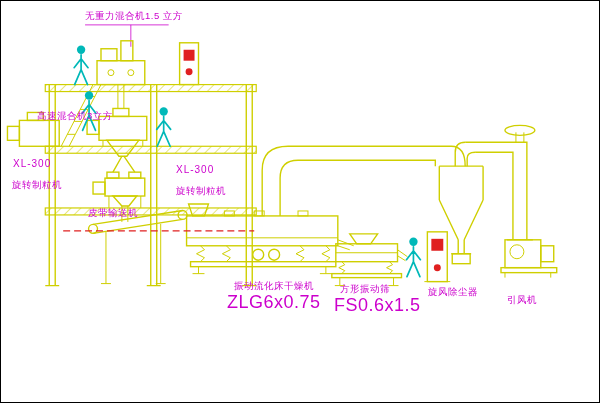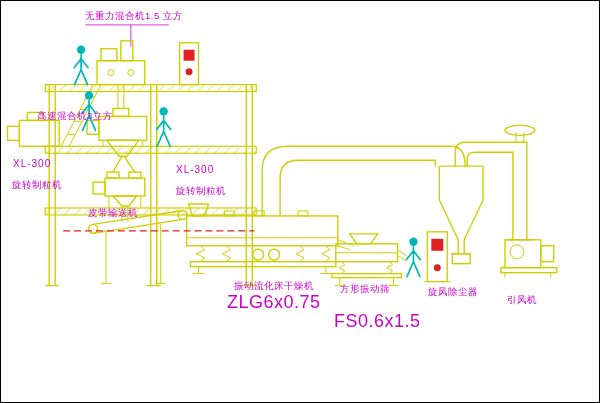--- a/index.html
+++ b/index.html
@@ -185,17 +185,17 @@
   <div class="lbl" style="left:84px;top:10px">无重力混合机1.5 立方</div>
   <div class="lbl" style="left:36px;top:110px">高速混合机3立方</div>
   <div class="lbl lbl-lg" style="left:12px;top:157px">XL-300</div>
   <div class="lbl" style="left:11px;top:179px">旋转制粒机</div>
   <div class="lbl lbl-lg" style="left:175px;top:163px">XL-300</div>
   <div class="lbl" style="left:175px;top:185px">旋转制粒机</div>
   <div class="lbl" style="left:87px;top:207px">皮带输送机</div>
   <div class="lbl" style="left:233px;top:280px">振动流化床干燥机</div>
   <div class="lbl lbl-md" style="left:226px;top:292px">ZLG6x0.75</div>
   <div class="lbl" style="left:339px;top:283px">方形振动筛</div>
-  <div class="lbl lbl-md" style="left:333px;top:311px">FS0.6x1.5</div>
+  <div class="lbl lbl-md" style="left:333px;top:295px">FS0.6x1.5</div>
   <div class="lbl" style="left:427px;top:286px">旋风除尘器</div>
   <div class="lbl" style="left:506px;top:294px">引风机</div>
 
 </div>
 
 </body></html>

